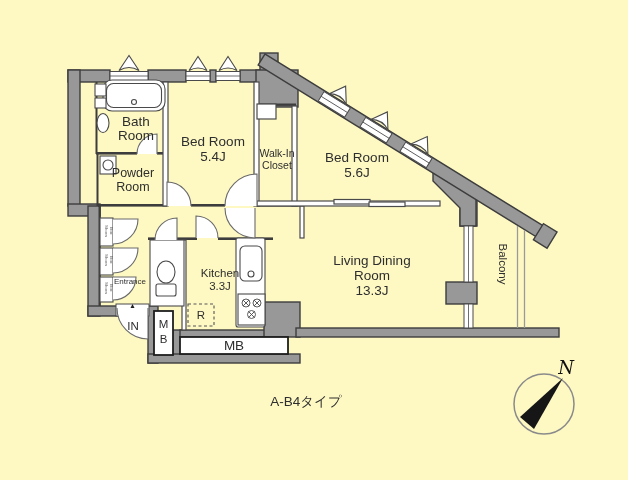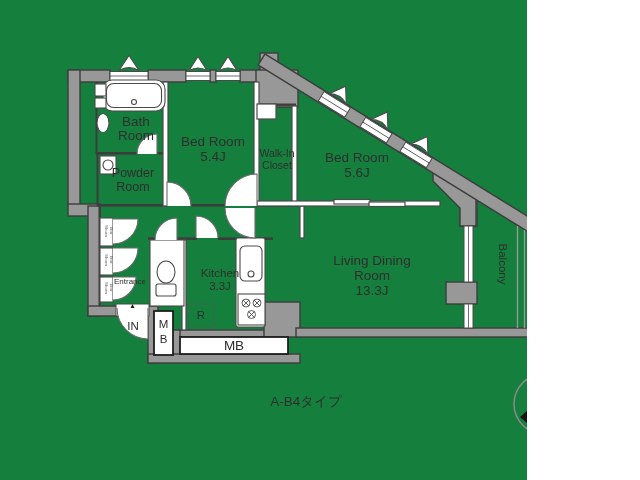--- a/index.html
+++ b/index.html
@@ -1,16 +1,16 @@
 <!DOCTYPE html>
 <html><head>
 <meta charset="utf-8">
 <style>
   html,body{margin:0;padding:0;background:#ffffff;}
-  #stage{position:relative;width:527px;height:480px;background:#15803d;overflow:hidden;}
+  #stage{position:relative;width:628px;height:480px;background:#fef9c3;overflow:hidden;}
   svg{display:block;}
   text{font-family:"Liberation Sans",sans-serif;fill:#2e2e2e;text-anchor:middle;}
   .fs13{font-size:13.5px;}
   .fs12{font-size:12.5px;}
   .fs11{font-size:11.5px;}
   .fs10{font-size:10.5px;}
   .fs8{font-size:8px;}
   .fs4{font-size:4.3px;fill:#555;}
   .north{font-family:"DejaVu Serif",serif;font-style:italic;font-size:18px;fill:#111;}
   .wall{fill:#989898;stroke:#3d3d3d;stroke-width:1.4;}

